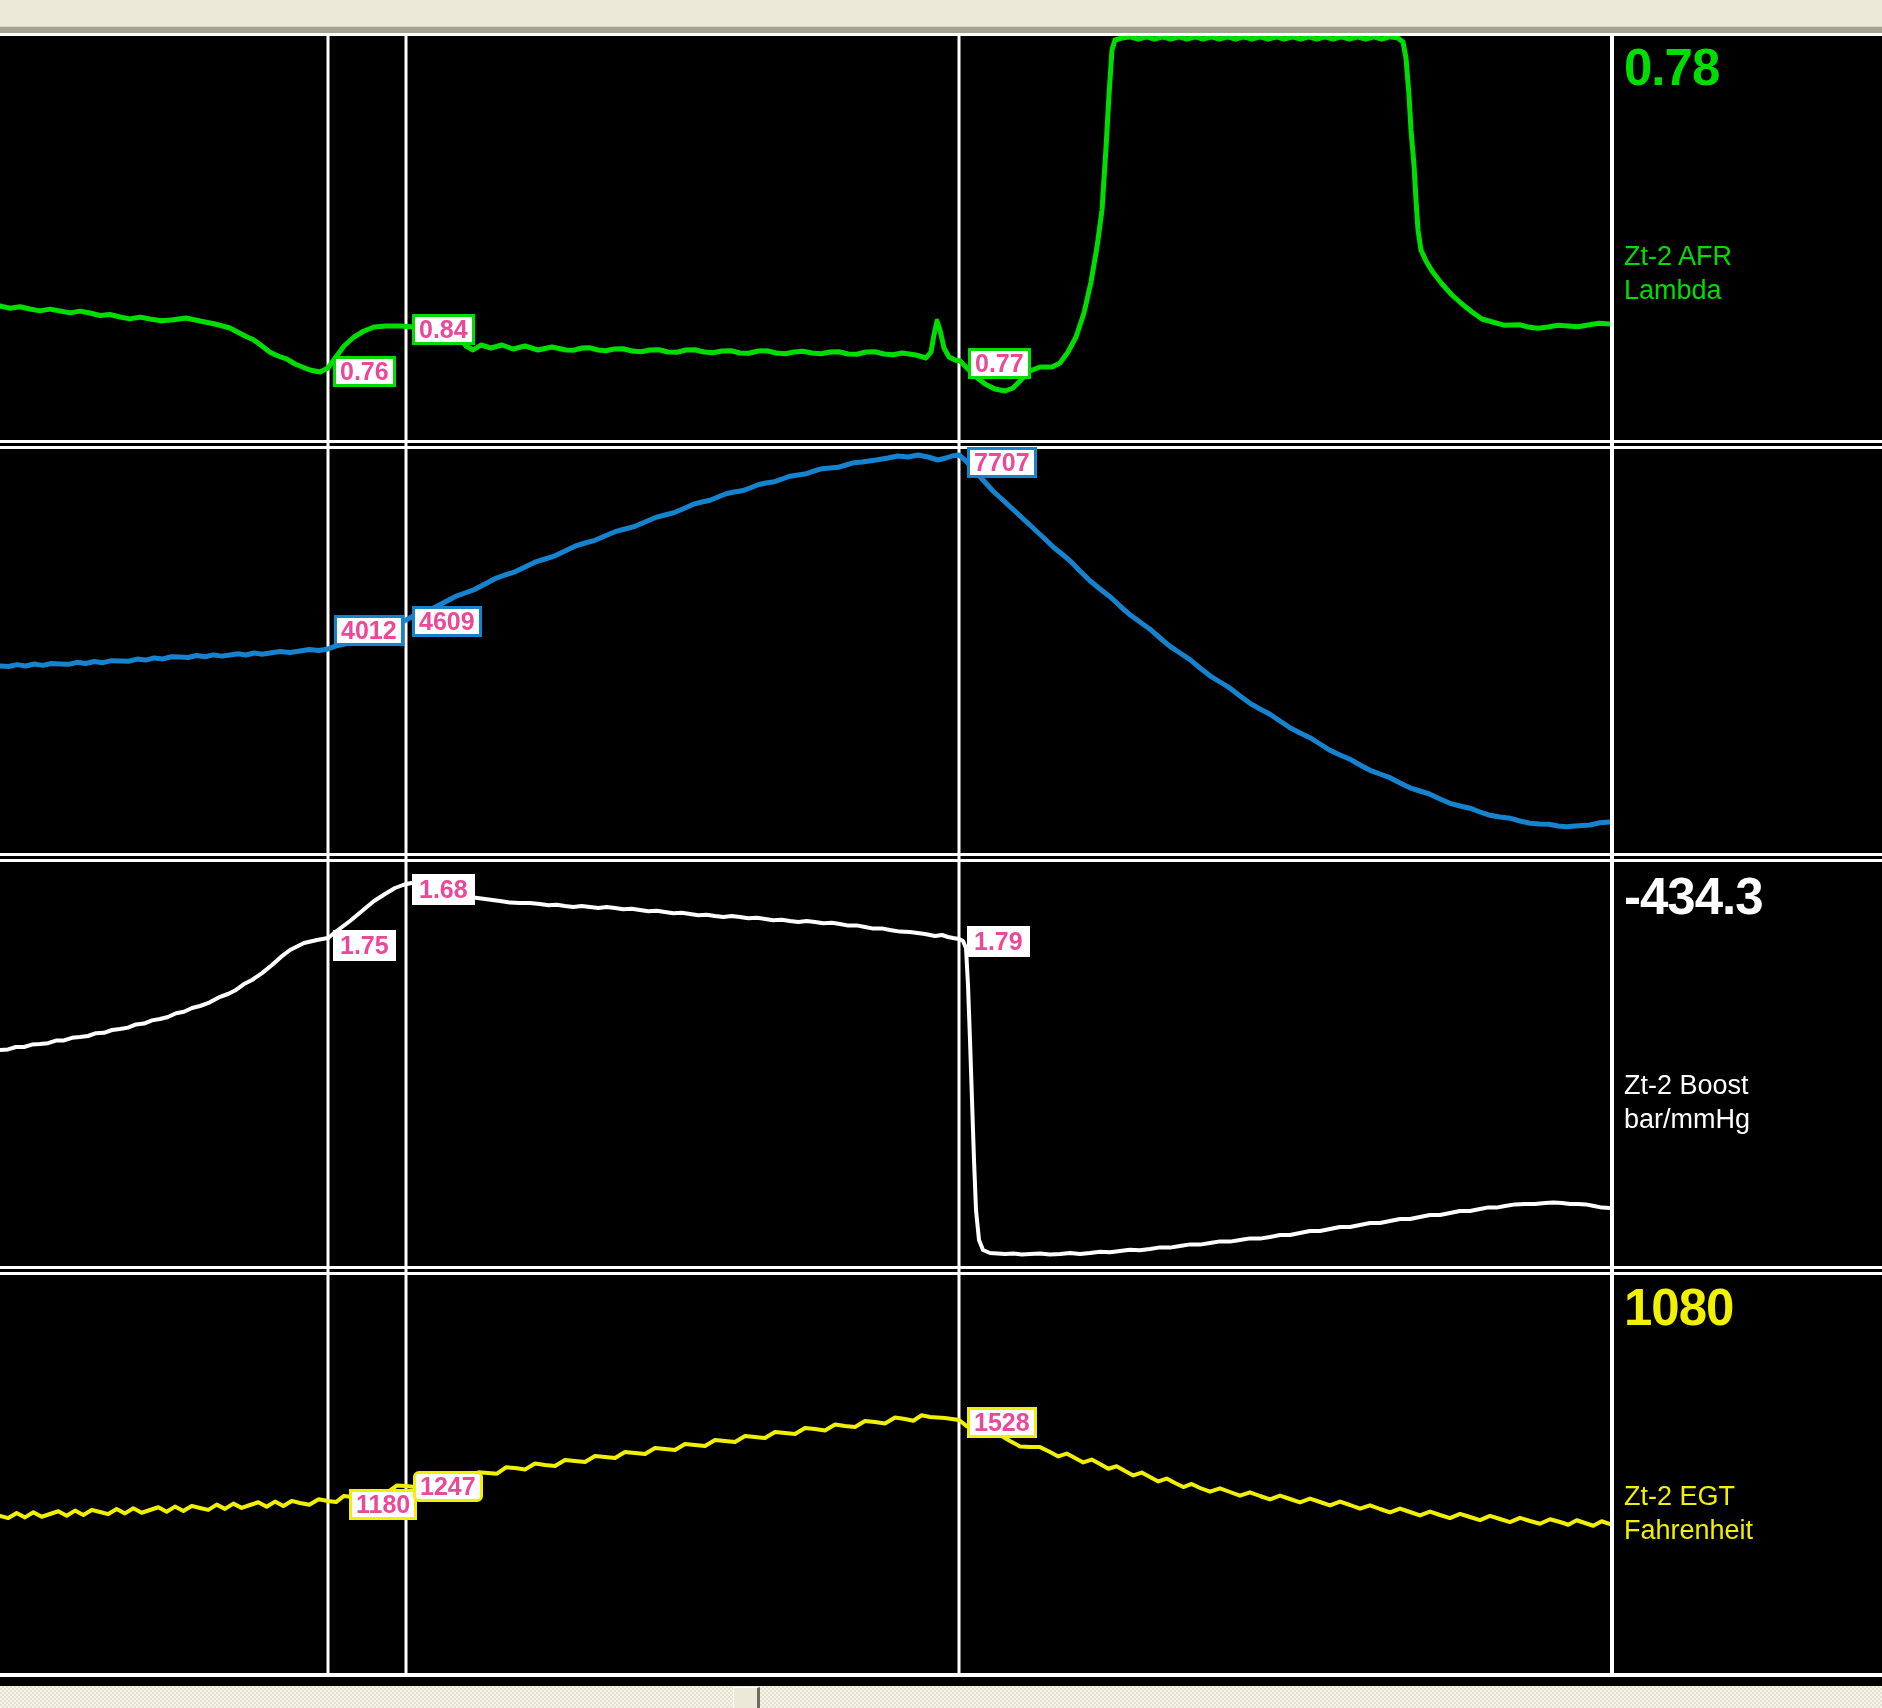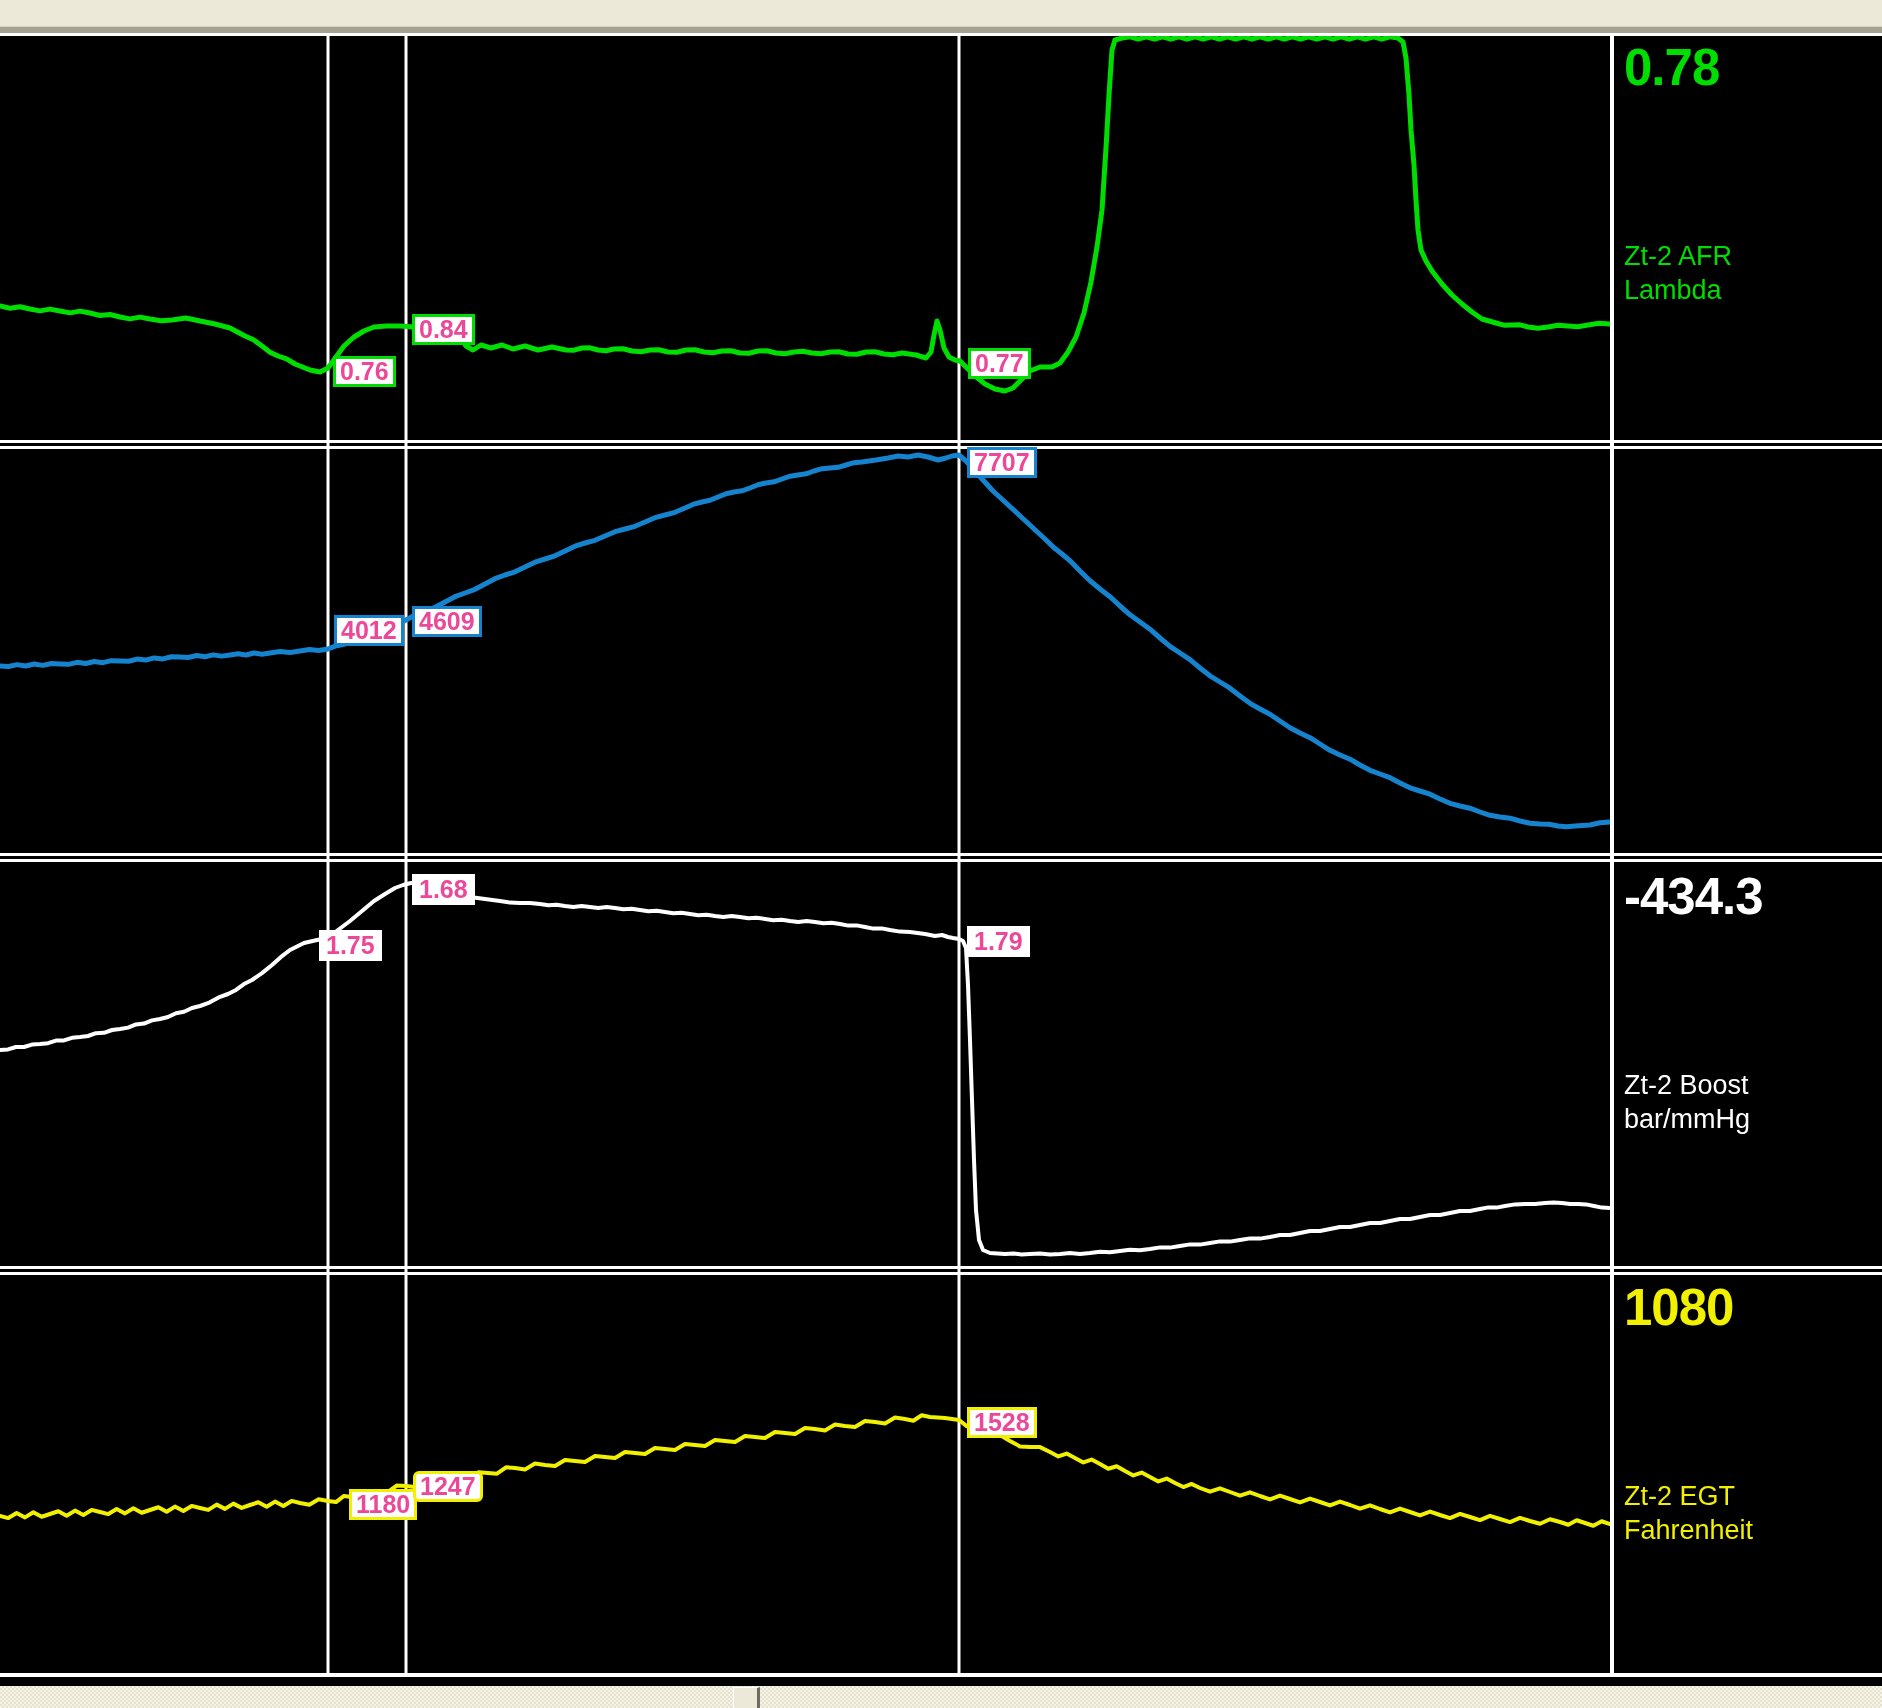--- a/index.html
+++ b/index.html
@@ -79,21 +79,21 @@
       </g>
   </svg>
 
   <div id="markers">
       <div class="marker" style="left: 333px; top: 356px; border-color: rgb(0, 221, 0);">0.76</div>
       <div class="marker" style="left: 412px; top: 314px; border-color: rgb(0, 221, 0);">0.84</div>
       <div class="marker" style="left: 968px; top: 348px; border-color: rgb(0, 221, 0);">0.77</div>
       <div class="marker" style="left: 334px; top: 615px; border-color: rgb(21, 131, 205);">4012</div>
       <div class="marker" style="left: 412px; top: 606px; border-color: rgb(21, 131, 205);">4609</div>
       <div class="marker" style="left: 967px; top: 447px; border-color: rgb(21, 131, 205);">7707</div>
-      <div class="marker" style="left: 319px; top: 930px; border-color: rgb(255, 255, 255);">1.75</div>
+      <div class="marker" style="left: 333px; top: 930px; border-color: rgb(255, 255, 255);">1.75</div>
       <div class="marker" style="left: 412px; top: 874px; border-color: rgb(255, 255, 255);">1.68</div>
       <div class="marker" style="left: 967px; top: 926px; border-color: rgb(255, 255, 255);">1.79</div>
       <div class="marker" style="left: 335px; top: 1489px; border-color: rgb(240, 240, 0); margin-left: 14px;">1180</div>
       <div class="marker" style="left: 413px; top: 1471px; border-color: rgb(240, 240, 0); border-radius: 6px;">1247</div>
       <div class="marker" style="left: 967px; top: 1407px; border-color: rgb(240, 240, 0);">1528</div>
     </div>
 
   <div class="legend legend-0" style="color: rgb(0, 221, 0);">
     <div class="big">0.78</div>
     <div class="series-name">

